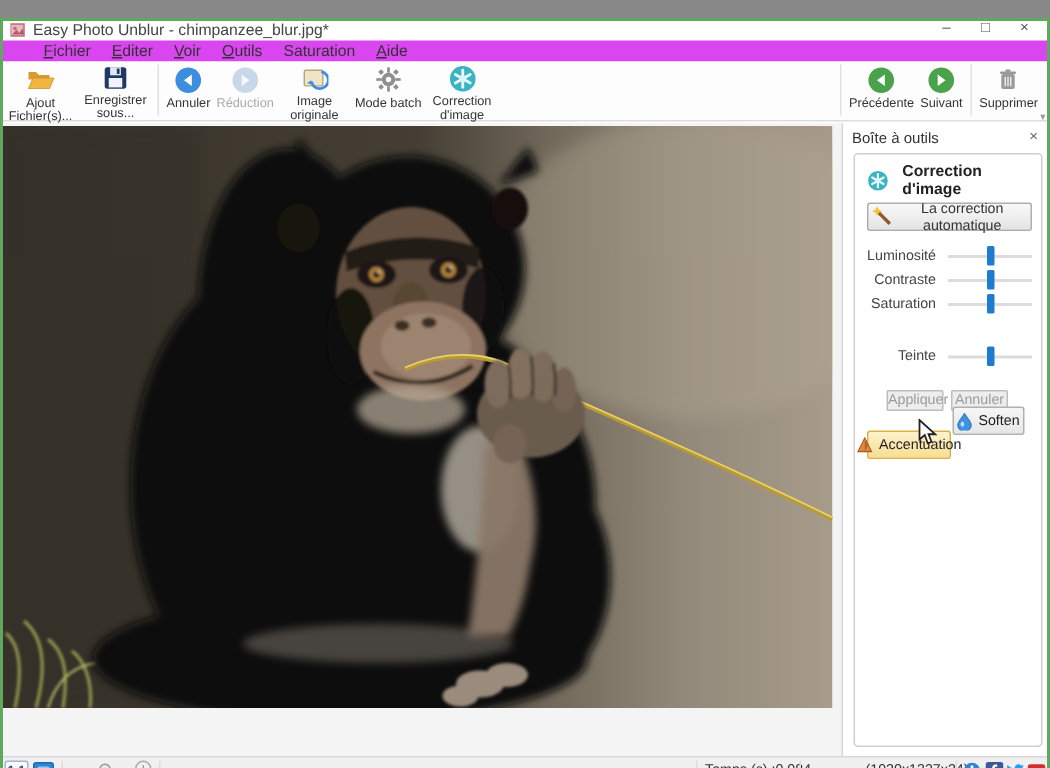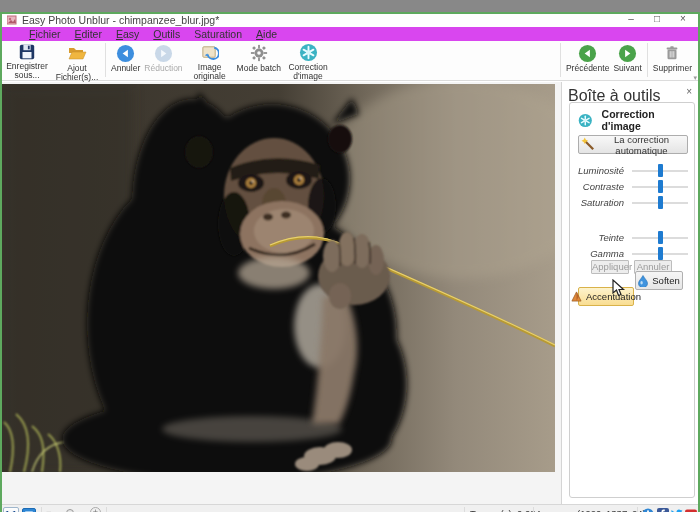--- a/index.html
+++ b/index.html
@@ -35,32 +35,32 @@
   .toolbar-right { position:absolute; right:6px; top:1px; display:flex; }
   .overflow-chevron { position:absolute; right:3px; top:33px; font-size:7px; color:#999; }
 
   
   .canvas { position:absolute; left:0; top:70px; width:561px; height:422px; background:#f4f4f4; }
   .photo { position:absolute; left:2px; top:2px; width:553px; height:388px; }
 
   
   .panel { position:absolute; left:561px; top:70px; width:139px; height:422px; background:#fff;
            border-left:1px solid #d5d5d5; }
-  .panel-header { position:absolute; left:6px; top:5px; font-size:16px; color:#333; }
+  .panel-header { position:absolute; left:6px; top:5px; font-size:10px; color:#333; }
   .panel-close { position:absolute; right:8px; top:5px; font-size:10px; color:#666; line-height:10px; }
   .groupbox { position:absolute; left:7px; top:20px; width:126px; height:396px;
               border:1px solid #cfcfcf; border-radius:3px; background:#fff; }
   .section-head { position:absolute; left:8px; top:5px; display:flex; align-items:center; }
   .section-title { font-weight:bold; font-size:10.5px; color:#222; margin-left:9px; }
   .auto-btn { position:absolute; left:8px; top:32px; width:110px; height:19px;
               background:linear-gradient(#f8f8f8,#e4e4e4); border:1px solid #adadad; border-radius:2px;
               display:flex; align-items:center; }
   .auto-btn span { flex:1; text-align:center; font-size:9.5px; color:#333; }
   .slider-row { position:absolute; left:0; width:126px; height:14px; }
-  .slider-label { position:absolute; right:72px; top:2px; font-size:9.5px; color:#444; white-space:nowrap;font-style:italic; }
+  .slider-label { position:absolute; right:72px; top:2px; font-size:9.5px; color:#444; white-space:nowrap; }
   .slider-track { position:absolute; left:62px; top:7px; width:56px; height:2px; background:#dcdcdc; }
   .slider-handle { position:absolute; left:50%; top:-6px; width:5px; height:13px; margin-left:-2px;
                    background:#1e7bd0; border-radius:1px; }
   .small-btn { position:absolute; height:14px; font-size:9.5px; text-align:center; line-height:12px;
                border:1px solid #bdbdbd; background:#ededed; color:#9c9c9c; border-radius:1px; }
   .fx-btn { position:absolute; height:19px; display:flex; align-items:center; justify-content:center;
             border:1px solid #b0b0b0; background:linear-gradient(#f6f6f6,#e6e6e6); border-radius:2px;
             font-size:9.5px; color:#222; }
   .fx-btn.hl { background:linear-gradient(#fdf3cd,#f9dd92); border-color:#d9b24a; }
   .fx-btn .ficon { margin-right:4px; display:flex; }
@@ -103,48 +103,48 @@
     <div class="win-controls">
       <div class="win-btn">–</div>
       <div class="win-btn">□</div>
       <div class="win-btn">×</div>
     </div>
   </div>
 
   <div class="menubar">
     <span class="menu-item ul">Fichier</span>
     <span class="menu-item ul">Editer</span>
-    <span class="menu-item ul">Easy</span>
+    <span class="menu-item ul">Voir</span>
     <span class="menu-item ul">Outils</span>
     <span class="menu-item">Saturation</span>
     <span class="menu-item ul">Aide</span>
   </div>
 
   <div class="toolbar">
+
+    <div class="tbtn">
+      <span class="ticon">
+        <svg viewBox="0 0 20 20" width="20" height="20">
+          <path d="M2,5 h5 l2,2 h7 v3 h-14 z" fill="#d79b2e"></path>
+          <path d="M2,16 l3,-7 h14 l-3,7 z" fill="#f0b63f" stroke="#c58f28" stroke-width="0.5"></path>
+        </svg>
+      </span>
+      <span class="lbl">Ajout Fichier(s)...</span>
+    </div>
 
     <div class="tbtn">
       <span class="ticon">
         <svg viewBox="0 0 20 20" width="18" height="18">
           <rect x="2" y="2" width="16" height="16" rx="2" fill="#1f3864"></rect>
           <rect x="6" y="2" width="8" height="6" fill="#dfe7f2"></rect>
           <rect x="11" y="3" width="2" height="4" fill="#1f3864"></rect>
           <rect x="5" y="10" width="10" height="7" fill="#f0f4fa"></rect>
         </svg>
       </span>
       <span class="lbl">Enregistrer sous...</span>
-    </div>
-
-    <div class="tbtn">
-      <span class="ticon">
-        <svg viewBox="0 0 20 20" width="20" height="20">
-          <path d="M2,5 h5 l2,2 h7 v3 h-14 z" fill="#d79b2e"></path>
-          <path d="M2,16 l3,-7 h14 l-3,7 z" fill="#f0b63f" stroke="#c58f28" stroke-width="0.5"></path>
-        </svg>
-      </span>
-      <span class="lbl">Ajout Fichier(s)...</span>
     </div>
 
     <div class="tsep"></div>
 
     <div class="tbtn">
       <span class="ticon">
         <svg viewBox="0 0 20 20" width="19" height="19">
           <circle cx="10" cy="10" r="9" fill="#3d8ede"></circle>
           <path d="M12.5,6 L7,10 L12.5,14 Z" fill="#fff"></path>
         </svg>
@@ -390,26 +390,20 @@
         <div class="slider-track">
             <div class="slider-handle"></div>
           </div>
       </div>
       <div class="slider-row" style="top:127px">
         <span class="slider-label">Teinte</span>
         <div class="slider-track">
             <div class="slider-handle"></div>
           </div>
       </div>
-      <div class="slider-row" style="top:143px">
-        <span class="slider-label">Gamma</span>
-        <div class="slider-track">
-            <div class="slider-handle"></div>
-          </div>
-      </div>
 
       <div class="small-btn" style="left:21px; top:157px; width:38px">Appliquer</div>
       <div class="small-btn" style="left:64px; top:157px; width:38px">Annuler</div>
 
       <div class="fx-btn hl" style="left:8px; top:184px; width:56px">
         <span class="ficon">
           <svg width="11" height="11" viewBox="0 0 12 12">
             <path d="M1,11 L6,1 L11,11 Z" fill="#e0893a" stroke="#9a5b20" stroke-width="0.8"></path>
             <path d="M6,1 L8.5,6 L6,11 Z" fill="#b8652a"></path>
           </svg>

